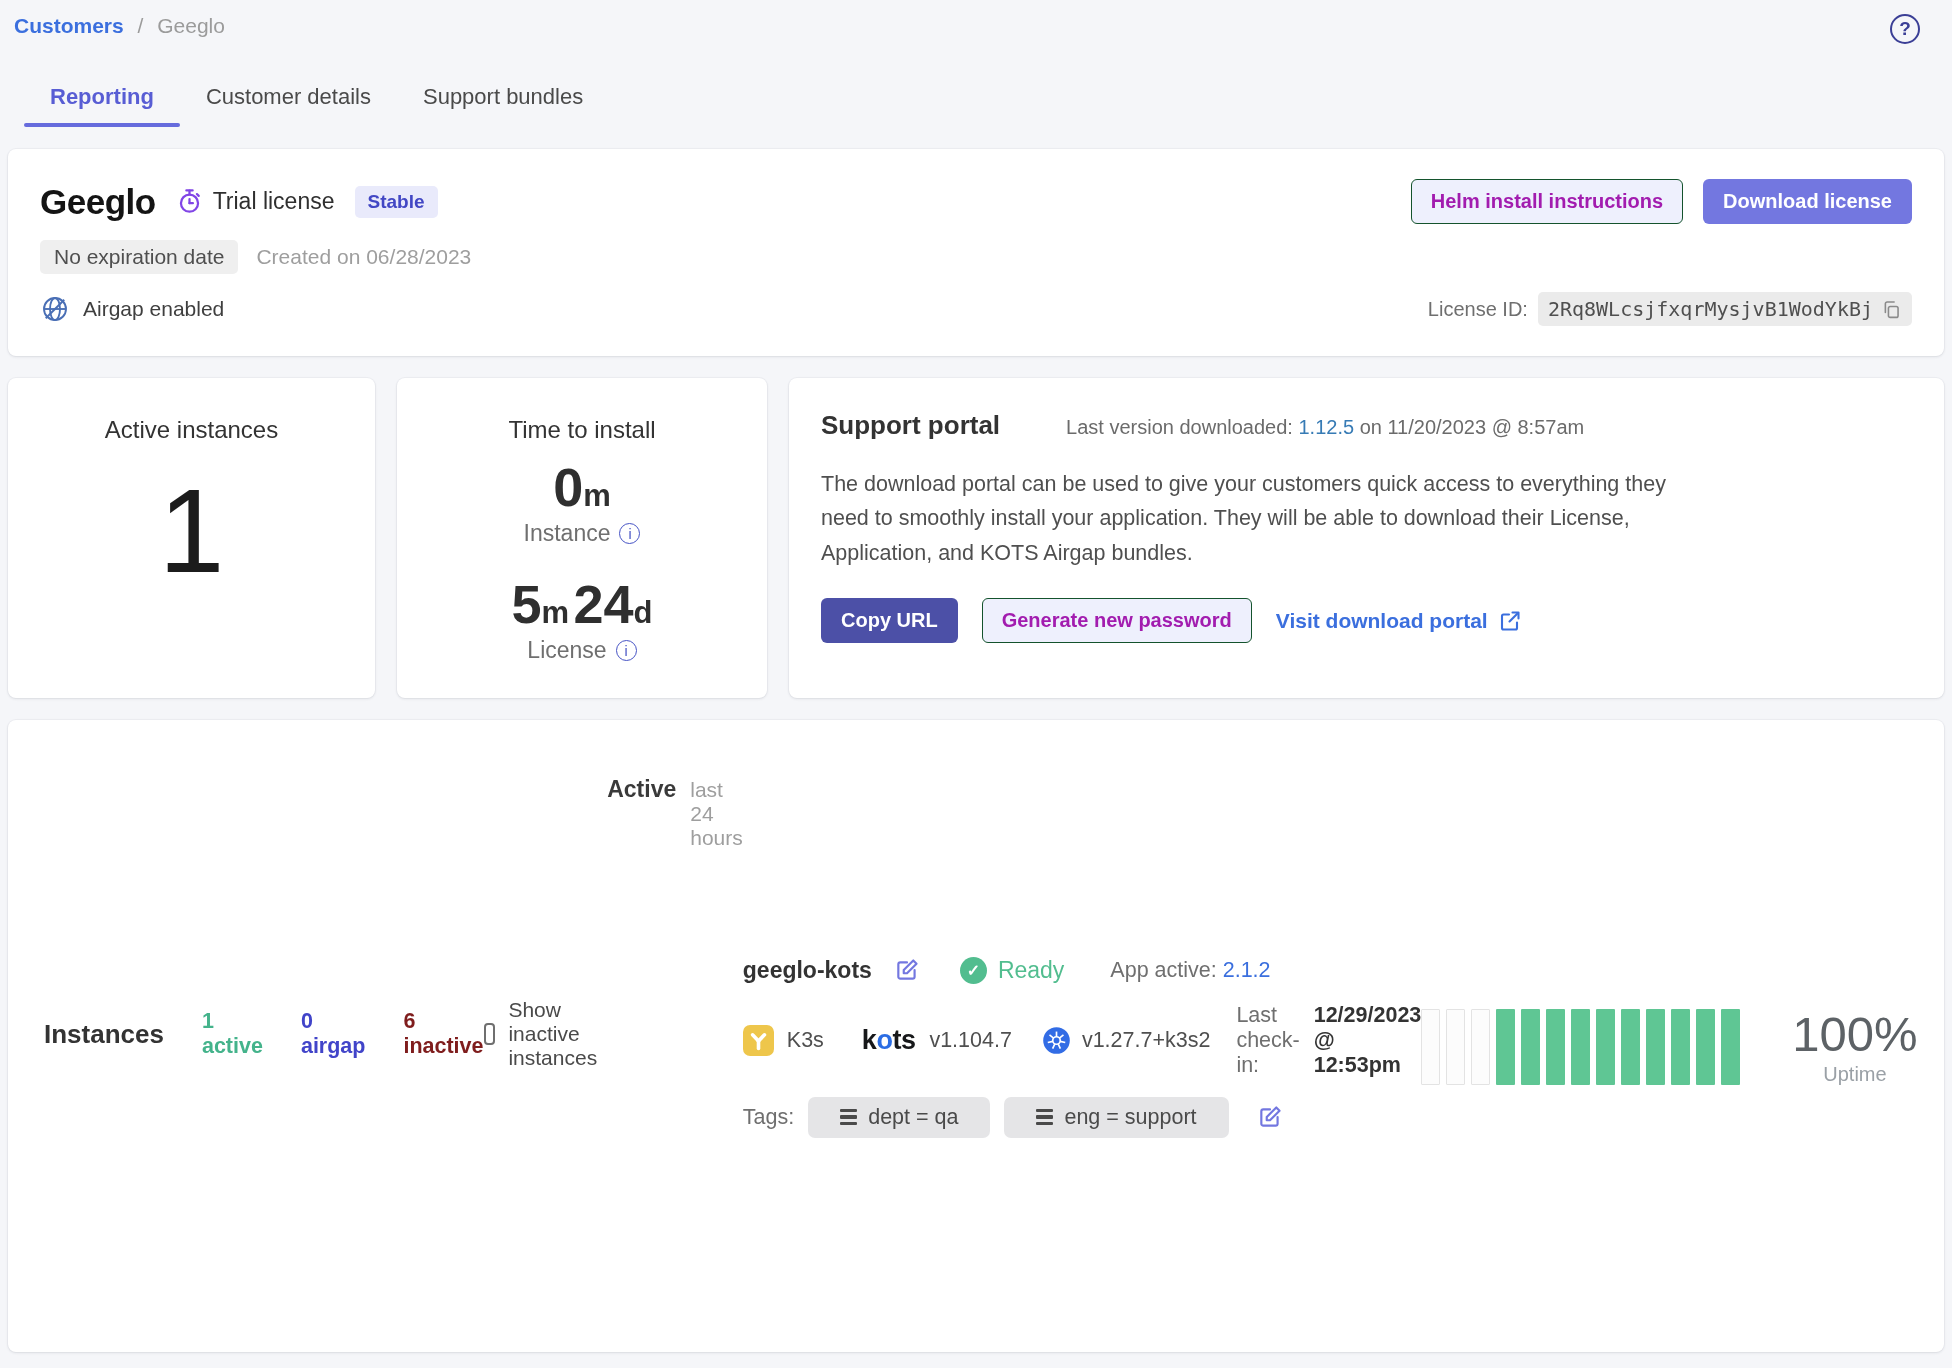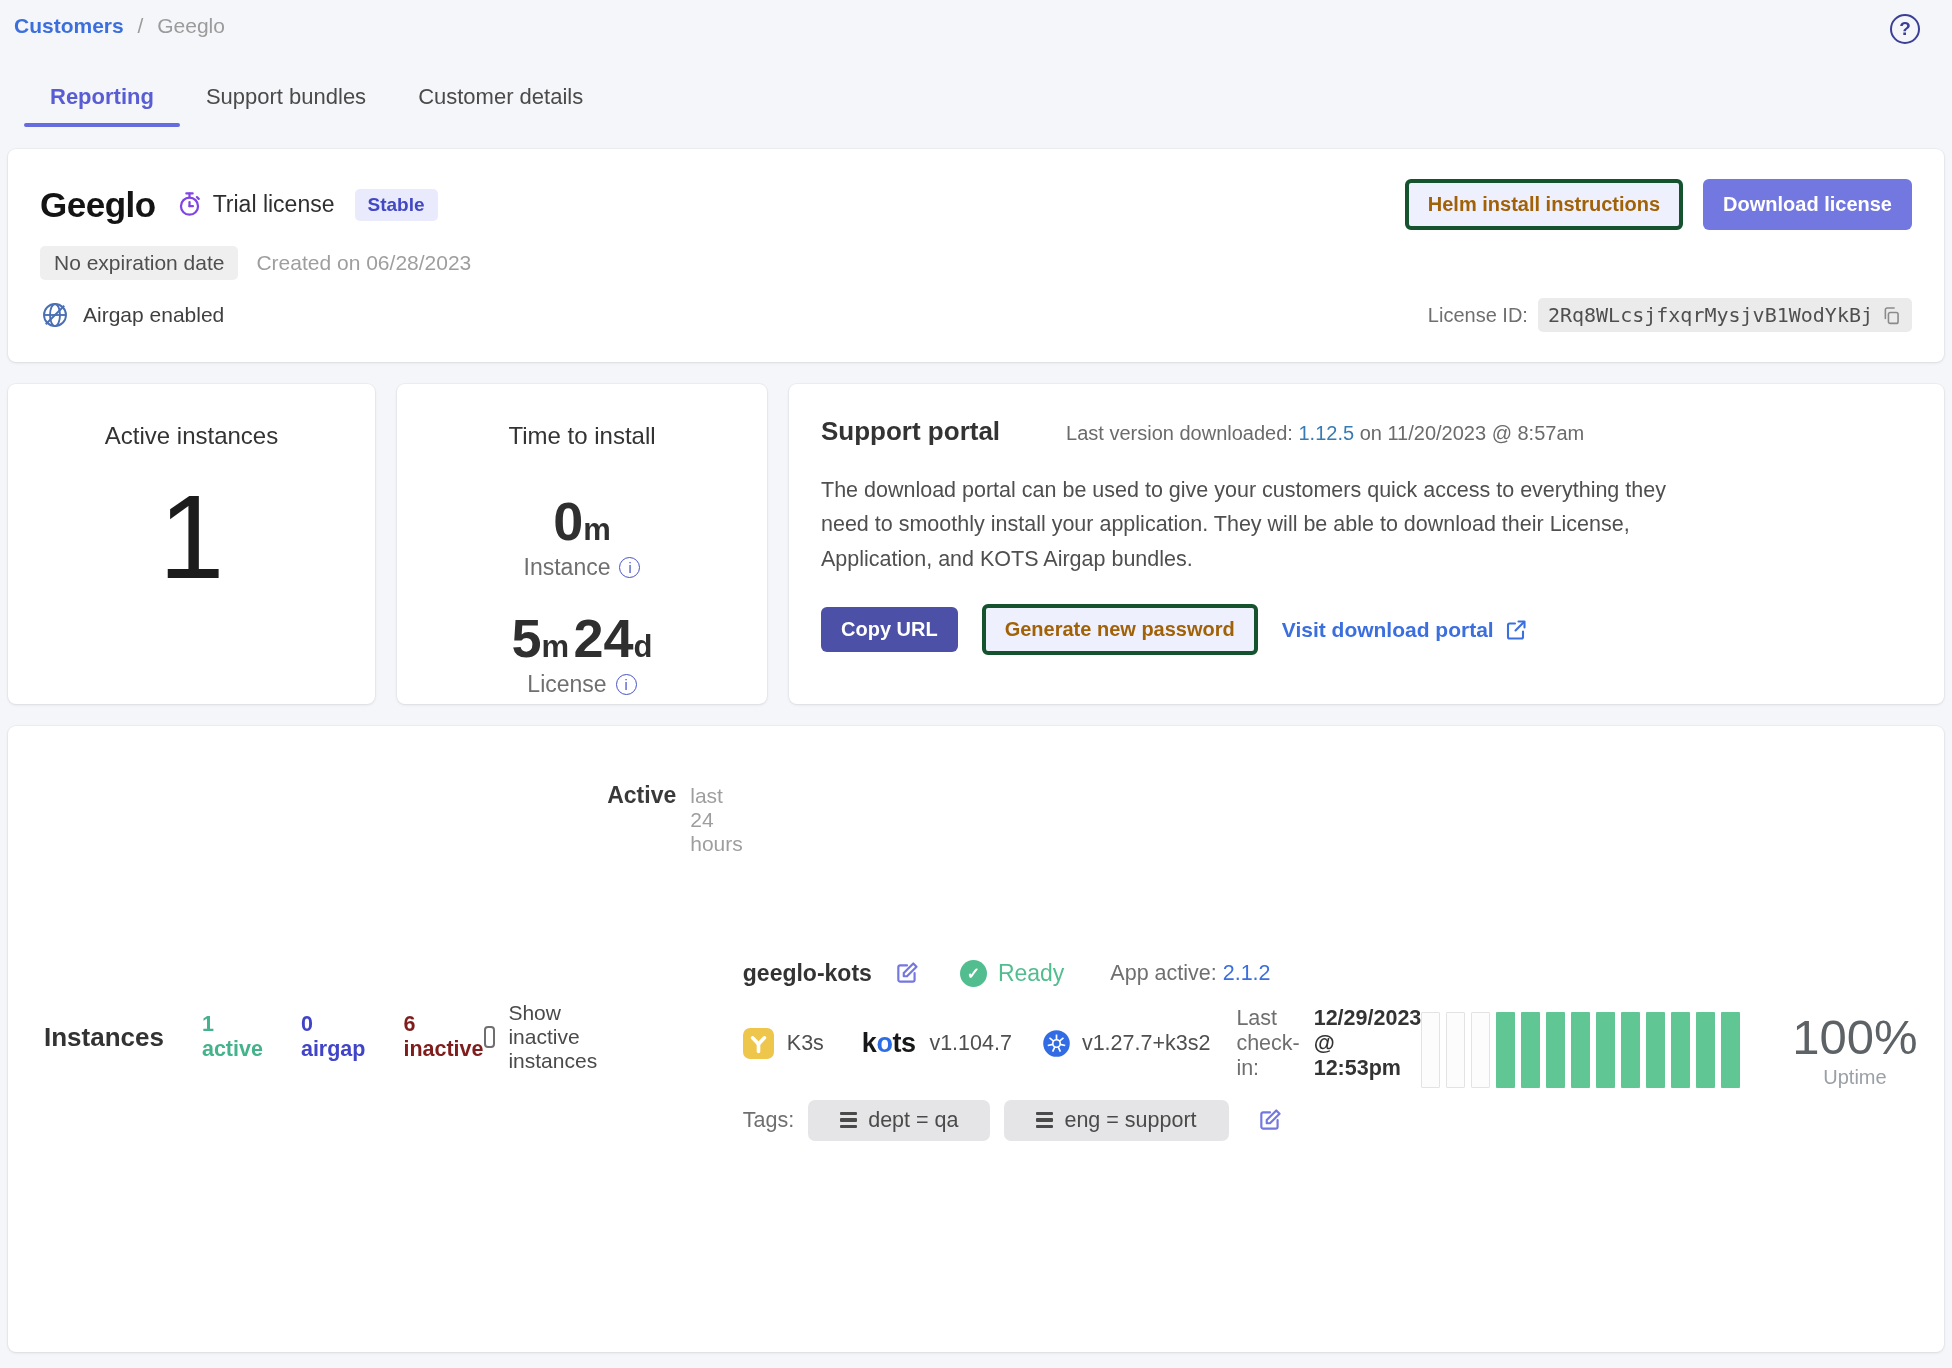--- a/index.html
+++ b/index.html
@@ -41,21 +41,21 @@
   .lc-row { display:flex; align-items:center; justify-content:space-between; }
   .lc-left { display:flex; align-items:center; gap:20px; }
   .app-title { font-size:35px; font-weight:800; color:#141414; letter-spacing:-0.5px; }
   .license-type { display:flex; align-items:center; gap:10px; font-size:23px; color:#2f2f2f; font-weight:500; }
   .badge-stable {
     background:#e9eafb; color:#4247c4; font-size:19px; font-weight:600;
     padding:5px 13px; border-radius:5px;
   }
   .lc-buttons { display:flex; gap:20px; }
   .btn { font-size:20px; font-weight:600; border-radius:6px; padding:10px 19px; cursor:pointer; border:1px solid transparent; font-family:inherit; }
-  .btn-outline { background:#eef0fd; color:#a16207; border:4px solid #14532d; }
+  .btn-outline { background:#eef0fd; color:#a21caf; border:1px solid #14532d; }
   .btn-solid { background:#7377e0; color:#fff; }
   .lc-row2 { margin-top:16px; display:flex; align-items:center; gap:18px; }
   .badge-gray { background:#efefef; color:#4f4f4f; font-size:21px; padding:5px 14px; border-radius:5px; }
   .created-text { font-size:21px; color:#9e9e9e; }
   .lc-row3 { margin-top:18px; display:flex; align-items:center; justify-content:space-between; }
   .airgap { display:flex; align-items:center; gap:13px; font-size:21px; color:#3f3f3f; font-weight:500; }
   .license-id-wrap { display:flex; align-items:center; gap:10px; font-size:20px; color:#6f6f6f; }
   .license-pill {
     background:#ebebeb; border-radius:5px; padding:5px 10px;
     display:flex; align-items:center; gap:8px;
@@ -153,22 +153,22 @@
     <div class="breadcrumb">
       <a>Customers</a>
       <span class="sep">/</span>
       <span class="current">Geeglo</span>
     </div>
     <div class="help-circle"></div>
   </div>
 
   <div class="tabs">
     <div class="tab active">Reporting</div>
+    <div class="tab">Customer details</div>
     <div class="tab">Support bundles</div>
-    <div class="tab">Customer details</div>
   </div>
 
   <section class="card license-card">
     <div class="lc-row">
       <div class="lc-left">
         <span class="app-title">Geeglo</span>
         <span class="license-type">
           <span class="icon" style="display:flex">
             <svg width="27" height="27" viewBox="0 0 24 24" fill="none" stroke="#8145e6" stroke-width="2" stroke-linecap="round">
               <circle cx="12" cy="13.5" r="7.6"></circle>
@@ -221,21 +221,21 @@
 
   <div class="metrics-row">
 
     <section class="card metric-card">
       <div class="metric-title">Active instances</div>
       <div class="big-number">1</div>
     </section>
 
     <section class="card metric-card" style="width:370px">
       <div class="metric-title">Time to install</div>
-      <div class="tti-group" style="margin-top:44px">
+      <div class="tti-group" style="margin-top:16px">
         <div>
           <span class="tti-val">0</span><span class="tti-unit">m</span>
         </div>
         <div class="tti-label">
           <span>Instance</span>
           <span class="info-icon"></span>
         </div>
       </div>
       <div class="tti-group" style="margin-top:30px">
         <div>

